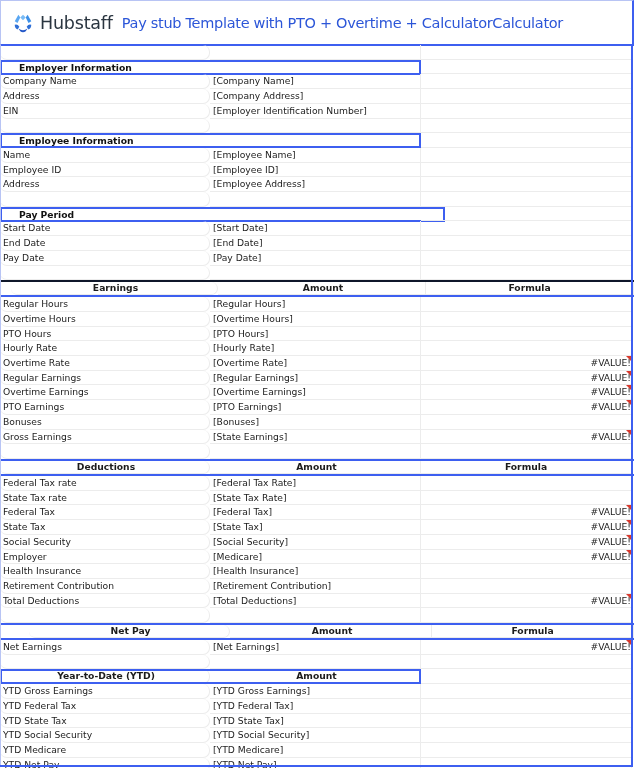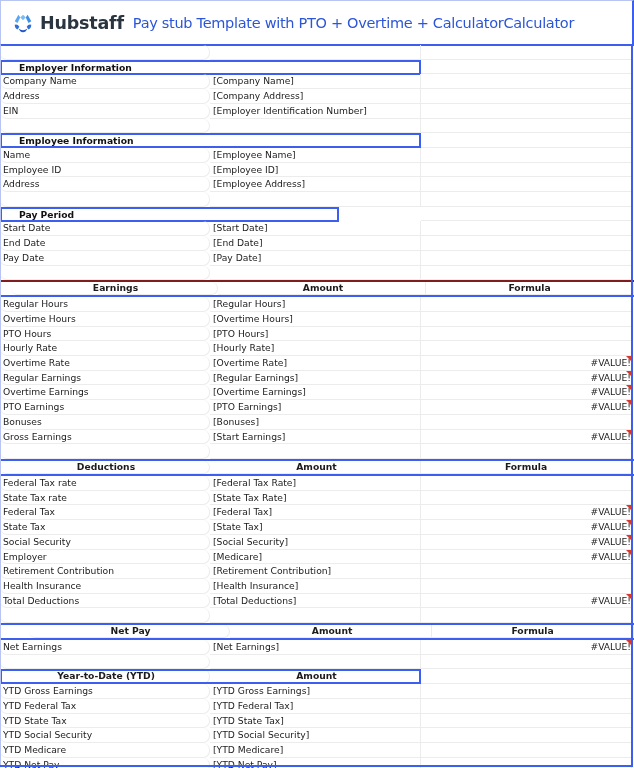--- a/index.html
+++ b/index.html
@@ -1,20 +1,20 @@
 <!DOCTYPE html>
 <html><head>
 <meta charset="utf-8">
 <style>
   html, body { margin:0; padding:0; background:#ffffff; }
   body { width:634px; height:768px; overflow:hidden; position:relative; font-family:"DejaVu Sans", sans-serif; }
   .title-bar { position:absolute; left:0; top:0; width:631px; height:43px; border:2px solid #3d5ff0; border-top:1px solid #b8c4f4; border-left:1px solid #b8c4f4; background:#fff; display:flex; align-items:center; }
   .logo { display:flex; align-items:center; margin-left:11px; }
   .logo svg { width:22px; height:22px; }
-  .brand { font-family:"DejaVu Sans", sans-serif; font-weight:bold; font-size:17.5px; color:#2a3540; margin-left:6px; letter-spacing:-0.2px; }
+  .brand { font-family:"DejaVu Sans", sans-serif; font-weight:normal; font-size:17.5px; color:#2a3540; margin-left:6px; letter-spacing:-0.2px; }
   .doc-title { font-family:"DejaVu Sans", sans-serif; font-size:14.5px; color:#2c56d8; margin-left:9px; letter-spacing:-0.3px; }
   .sheet { position:absolute; left:0; top:45px; width:634px; }
   .row { position:relative; height:14.71px; display:flex; font-size:9.2px; color:#1c1c1c; }
   .cell { box-sizing:border-box; height:100%; line-height:14.5px; padding-left:3px; white-space:nowrap; overflow:visible; border-bottom:1px solid #ececec; border-right:1px solid #ececec; }
   .c1 { width:210px;border-radius:7px; }
   .c2 { width:211px; }
   .c3 { width:211px; text-align:right; padding-left:0; position:relative; }
   .hdr .cell { font-weight:bold; text-align:center; }
   .sec-hdr { position:absolute; left:0; box-sizing:border-box; border:2px solid #3d5ff0; }
   .sec-title { font-weight:bold; font-size:9.2px; line-height:11px; padding-left:17px; color:#111; }
@@ -99,21 +99,21 @@
       <div class="cell c2">[Employee Address]</div>
       <div class="cell c3"></div>
     </div>
   <div class="row">
       <div class="cell c1"></div>
       <div class="cell c2"></div>
       <div class="cell c3"></div>
     </div>
 
   <div class="row">
-    <div class="sec-hdr" style="top:0;width:339px;height:15px;">
+    <div class="sec-hdr" style="top:0;width:445px;height:15px;">
         <div class="sec-title">Pay Period</div>
       </div>
     <div style="width:421px;"></div>
       <div class="cell c3"></div>
   </div>
   <div class="row">
       <div class="cell c1">Start Date</div>
       <div class="cell c2">[Start Date]</div>
       <div class="cell c3"></div>
     </div>
@@ -126,21 +126,21 @@
       <div class="cell c1">Pay Date</div>
       <div class="cell c2">[Pay Date]</div>
       <div class="cell c3"></div>
     </div>
   <div class="row">
       <div class="cell c1"></div>
       <div class="cell c2"></div>
       <div class="cell c3"></div>
     </div>
 
-  <div class="row hdr" style="border-top:2px solid #7f1d1d;border-bottom:2px solid #3d5ff0;height:13px;padding-left:11px;">
+  <div class="row hdr" style="border-top:2px solid #0f172a;border-bottom:2px solid #3d5ff0;height:13px;padding-left:11px;">
     <div class="cell c1" style="line-height:12px;">Earnings</div>
     <div class="cell c2" style="line-height:12px;">Amount</div>
     <div class="cell c3" style="line-height:12px;">Formula</div>
   </div>
   <div class="row">
       <div class="cell c1">Regular Hours</div>
       <div class="cell c2">[Regular Hours]</div>
       <div class="cell c3"></div>
     </div>
   <div class="row">
@@ -178,21 +178,21 @@
       <div class="cell c2">[PTO Earnings]</div>
       <div class="cell c3"><span>#VALUE!</span><span class="flag"></span></div>
     </div>
   <div class="row">
       <div class="cell c1">Bonuses</div>
       <div class="cell c2">[Bonuses]</div>
       <div class="cell c3"></div>
     </div>
   <div class="row">
       <div class="cell c1">Gross Earnings</div>
-      <div class="cell c2">[Start Earnings]</div>
+      <div class="cell c2">[State Earnings]</div>
       <div class="cell c3"><span>#VALUE!</span><span class="flag"></span></div>
     </div>
   <div class="row">
       <div class="cell c1"></div>
       <div class="cell c2"></div>
       <div class="cell c3"></div>
     </div>
 
   <div class="row hdr" style="border-top:2px solid #3d5ff0;border-bottom:2px solid #3d5ff0;height:13px;">
     <div class="cell c1" style="line-height:12px;">Deductions</div>
@@ -223,27 +223,27 @@
       <div class="cell c1">Social Security</div>
       <div class="cell c2">[Social Security]</div>
       <div class="cell c3"><span>#VALUE!</span><span class="flag"></span></div>
     </div>
   <div class="row">
       <div class="cell c1">Employer</div>
       <div class="cell c2">[Medicare]</div>
       <div class="cell c3"><span>#VALUE!</span><span class="flag"></span></div>
     </div>
   <div class="row">
+      <div class="cell c1">Health Insurance</div>
+      <div class="cell c2">[Health Insurance]</div>
+      <div class="cell c3"></div>
+    </div>
+  <div class="row">
       <div class="cell c1">Retirement Contribution</div>
       <div class="cell c2">[Retirement Contribution]</div>
-      <div class="cell c3"></div>
-    </div>
-  <div class="row">
-      <div class="cell c1">Health Insurance</div>
-      <div class="cell c2">[Health Insurance]</div>
       <div class="cell c3"></div>
     </div>
   <div class="row">
       <div class="cell c1">Total Deductions</div>
       <div class="cell c2">[Total Deductions]</div>
       <div class="cell c3"><span>#VALUE!</span><span class="flag"></span></div>
     </div>
   <div class="row">
       <div class="cell c1"></div>
       <div class="cell c2"></div>

